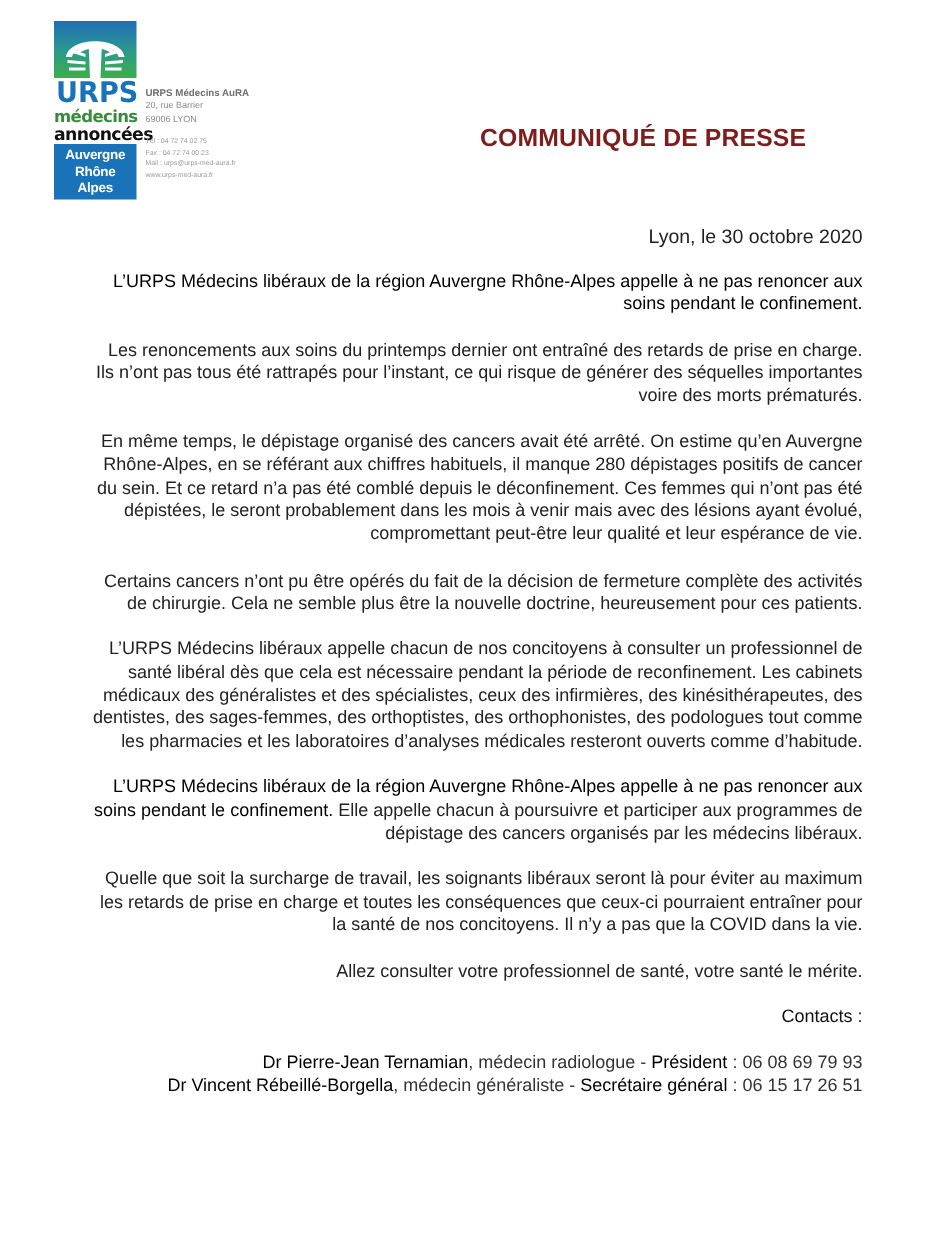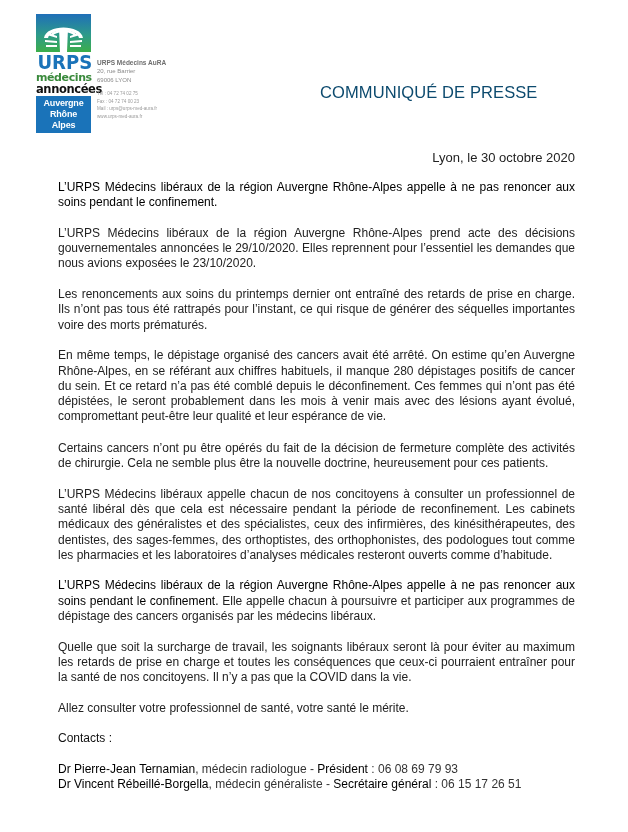--- a/index.html
+++ b/index.html
@@ -94,42 +94,43 @@
       color: #9a9a9a;
     }
     .contact-block .gap { height: 5px; }
 
     .title {
       position: absolute;
       left: 320px;
       top: 83px;
       font-size: 16.5px;
       letter-spacing: 0.1px;
-      color: #0c4a6e;
-      font-weight: normal;
+      color: #7f1d1d;
+      font-weight: bold;
     }
     .dateline {
       position: absolute;
       right: 53px;
       top: 150px;
       font-size: 13px;
       color: #222222;
     }
     .body-text {
       position: absolute;
       left: 58px;
       top: 180px;
       width: 517px;
       font-size: 12px;
       line-height: 15.3px;
       color: #222222;
       text-align: justify;
     }
     .body-text p {
       margin: 0 0 15.3px 0;
+      text-align: right;
     }
     .body-text p.tight { margin-bottom: 16px; }
     .lead {
       color: #000000;
     }
     .strong { color: #000000; font-weight: normal; }
     .contacts-label {
       margin-top: 4px !important;
       margin-bottom: 15px !important;
       color: #111;
@@ -183,21 +184,20 @@
   <div class="small">Fax : 04 72 74 00 23</div>
   <div class="small">Mail : urps@urps-med-aura.fr</div>
   <div class="small">www.urps-med-aura.fr</div>
 </div>
 
 <div class="title">COMMUNIQUÉ DE PRESSE</div>
 <div class="dateline">Lyon, le 30 octobre 2020</div>
 
 <div class="body-text">
   <p class="lead">L’URPS Médecins libéraux de la région Auvergne Rhône-Alpes appelle à ne pas renoncer aux soins pendant le confinement.</p>
-  <p>L’URPS Médecins libéraux de la région Auvergne Rhône-Alpes prend acte des décisions gouvernementales annoncées le 29/10/2020. Elles reprennent pour l’essentiel les demandes que nous avions exposées le 23/10/2020.</p>
   <p>Les renoncements aux soins du printemps dernier ont entraîné des retards de prise en charge. Ils n’ont pas tous été rattrapés pour l’instant, ce qui risque de générer des séquelles importantes voire des morts prématurés.</p>
   <p class="tight">En même temps, le dépistage organisé des cancers avait été arrêté. On estime qu’en Auvergne Rhône-Alpes, en se référant aux chiffres habituels, il manque 280 dépistages positifs de cancer du sein. Et ce retard n’a pas été comblé depuis le déconfinement. Ces femmes qui n’ont pas été dépistées, le seront probablement dans les mois à venir mais avec des lésions ayant évolué, compromettant peut-être leur qualité et leur espérance de vie.</p>
   <p>Certains cancers n’ont pu être opérés du fait de la décision de fermeture complète des activités de chirurgie. Cela ne semble plus être la nouvelle doctrine, heureusement pour ces patients.</p>
   <p>L’URPS Médecins libéraux appelle chacun de nos concitoyens à consulter un professionnel de santé libéral dès que cela est nécessaire pendant la période de reconfinement. Les cabinets médicaux des généralistes et des spécialistes, ceux des infirmières, des kinésithérapeutes, des dentistes, des sages-femmes, des orthoptistes, des orthophonistes, des podologues tout comme les pharmacies et les laboratoires d’analyses médicales resteront ouverts comme d’habitude.</p>
   <p><span class="strong">L’URPS Médecins libéraux de la région Auvergne Rhône-Alpes appelle à ne pas renoncer aux soins pendant le confinement.</span><span> Elle appelle chacun à poursuivre et participer aux programmes de dépistage des cancers organisés par les médecins libéraux.</span></p>
   <p>Quelle que soit la surcharge de travail, les soignants libéraux seront là pour éviter au maximum les retards de prise en charge et toutes les conséquences que ceux-ci pourraient entraîner pour la santé de nos concitoyens. Il n’y a pas que la COVID dans la vie.</p>
   <p>Allez consulter votre professionnel de santé, votre santé le mérite.</p>
 
   <p class="contacts-label">Contacts :</p>
   <p class="contact-line"><span class="name">Dr Pierre-Jean Ternamian</span><span class="muted">, médecin radiologue - </span><span class="name">Président</span><span class="muted"> : 06 08 69 79 93</span></p>

